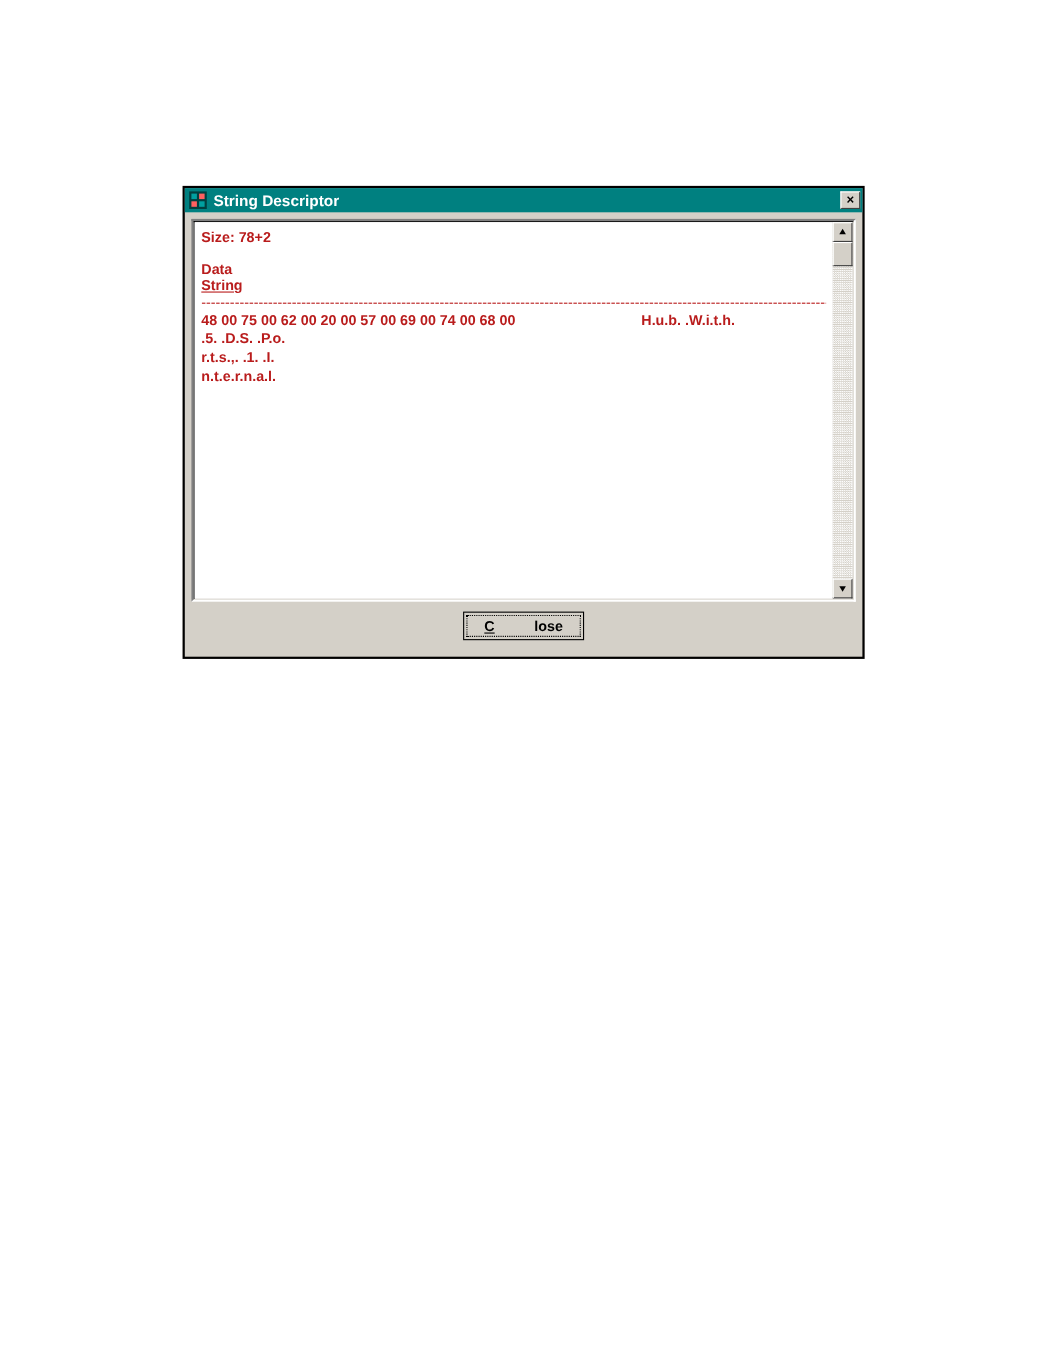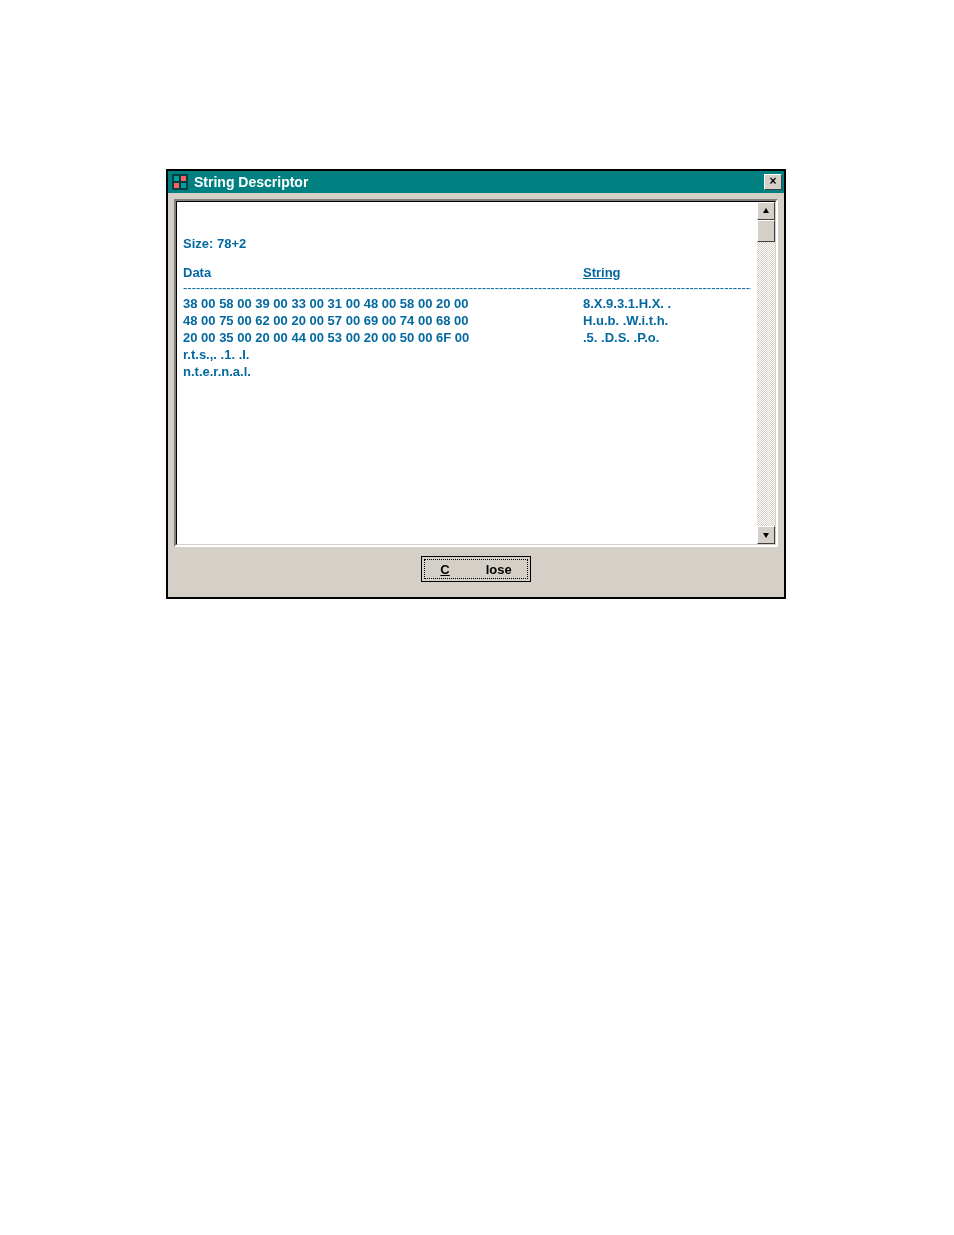--- a/index.html
+++ b/index.html
@@ -91,35 +91,35 @@
     border: 1px solid #000000;
     border-right-color: #d4d0c8;
     border-bottom-color: #d4d0c8;
     background: #ffffff;
     display: flex;
     min-width: 0;
   }
   .text-area {
     flex: 1;
     background: #ffffff;
-    color: #0369a1;
+    color: #b91c1c;
     font-family: Arial, Helvetica, sans-serif;
     font-size: 13px;
     padding: 6px 6px 6px 6px;
     overflow: hidden;
     min-width: 0;
-    margin-top: 28px;
   }
   .text-area .size-line {
     font-weight: bold;
     margin-bottom: 14px;
   }
   .text-area .headers {
     display: flex;
     font-weight: bold;
+    flex-direction: column;
   }
   .text-area .headers .h-data {
     width: 400px;
   }
   .text-area .headers .h-string {
     flex: 1;
     text-decoration: underline;
   }
   .text-area .divider {
     white-space: nowrap;
@@ -235,29 +235,24 @@
       <div class="content-wrap-inner">
         <div class="text-area">
           <div class="size-line">Size: 78+2</div>
           <div class="headers">
             <div class="h-data">Data</div>
             <div class="h-string">String</div>
           </div>
           <div class="divider">------------------------------------------------------------------------------------------------------------------------------------</div>
 
           <div class="row">
-            <div class="c-data">38 00 58 00 39 00 33 00 31 00 48 00 58 00 20 00</div>
-            <div class="c-str">8.X.9.3.1.H.X. .</div>
-          </div>
-          <div class="row">
             <div class="c-data">48 00 75 00 62 00 20 00 57 00 69 00 74 00 68 00</div>
             <div class="c-str">H.u.b. .W.i.t.h.</div>
           </div>
           <div class="row">
-            <div class="c-data">20 00 35 00 20 00 44 00 53 00 20 00 50 00 6F 00</div>
             <div class="c-str"> .5. .D.S. .P.o.</div>
           </div>
           <div class="row">
             <div class="c-str">r.t.s.,. .1. .I.</div>
           </div>
           <div class="row">
             <div class="c-str">n.t.e.r.n.a.l.</div>
           </div>
         </div>
 

